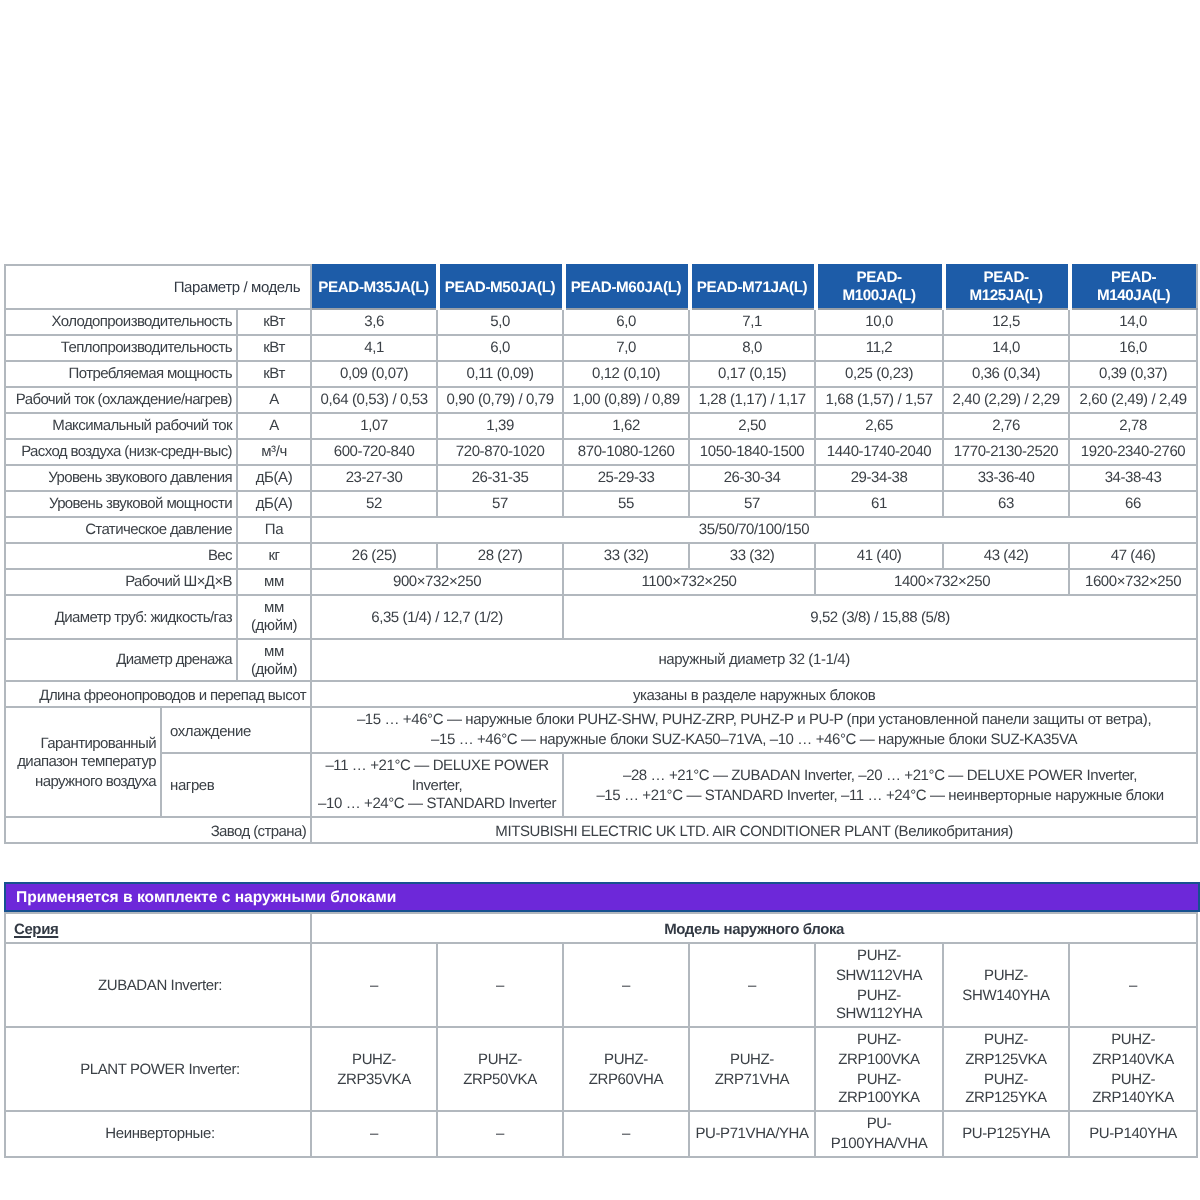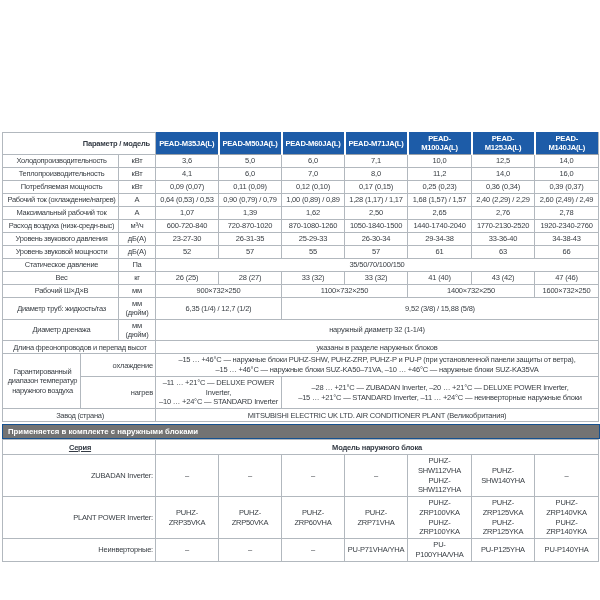--- a/index.html
+++ b/index.html
@@ -5,33 +5,33 @@
   html,body{margin:0;padding:0;background:#fff;}
   .page{position:relative;width:600px;height:600px;background:#ffffff;overflow:hidden;
         font-family:"Liberation Sans",sans-serif;}
   .content{position:absolute;left:2px;top:132px;width:596px;}
 
   table{border-collapse:collapse;table-layout:fixed;width:596px;border:1px solid #8d949c;}
   td,th{border:1px solid #b2b8be;font-size:7.5px;font-weight:normal;color:#3b4046;
         text-align:center;vertical-align:middle;padding:1px 2px;line-height:1.25;
         white-space:pre-line;overflow:hidden;letter-spacing:-0.2px;}
   tr.r-s td{height:10px;}
-  .label{text-align:center;padding-left:4px;letter-spacing:-0.3px;}
-  .sub{text-align:right;padding-left:16px;}
-  .param-head{text-align:right;font-weight:bold;padding-right:5px;color:#333a44;background:#fff;}
+  .label{text-align:right;padding-left:4px;letter-spacing:-0.3px;}
+  .sub{text-align:left;padding-left:4px;}
+  .param-head{text-align:right;font-weight:normal;padding-right:5px;color:#333a44;background:#fff;}
   .model-head{background:#1d5ca8;color:#ffffff;font-weight:bold;font-size:7.6px;
               border-left:2px solid #ffffff;border-top:1px solid #1d5ca8;
               border-bottom:1px solid #9aa1a8;height:13px;letter-spacing:-0.2px;}
   .model-head.first{border-left:1px solid #0f172a;}
   .multiline{line-height:1.3;}
-  .band{margin-top:2px;width:591px;background:#737373;color:#fff;font-weight:bold;
+  .band{margin-top:19px;width:591px;background:#6d28d9;color:#fff;font-weight:bold;
         font-size:7.8px;padding:2px 0 2px 5px;border:1px solid #16518f;}
-  .series-head{font-weight:bold;text-align:center;padding-left:4px;height:12px;color:#333a44;text-decoration:underline;}
+  .series-head{font-weight:bold;text-align:left;padding-left:4px;height:12px;color:#333a44;text-decoration:underline;}
   .model-col-head{font-weight:bold;height:12px;color:#333a44;text-align:center;}
-  .out-label{text-align:right;padding-left:4px;margin-left:28px;}
+  .out-label{text-align:center;padding-left:4px;margin-left:28px;}
 </style>
 </head>
 <body>
 
 <div class="page">
   <div class="content">
 
     <table>
       <colgroup>
         <col style="width:78px">

